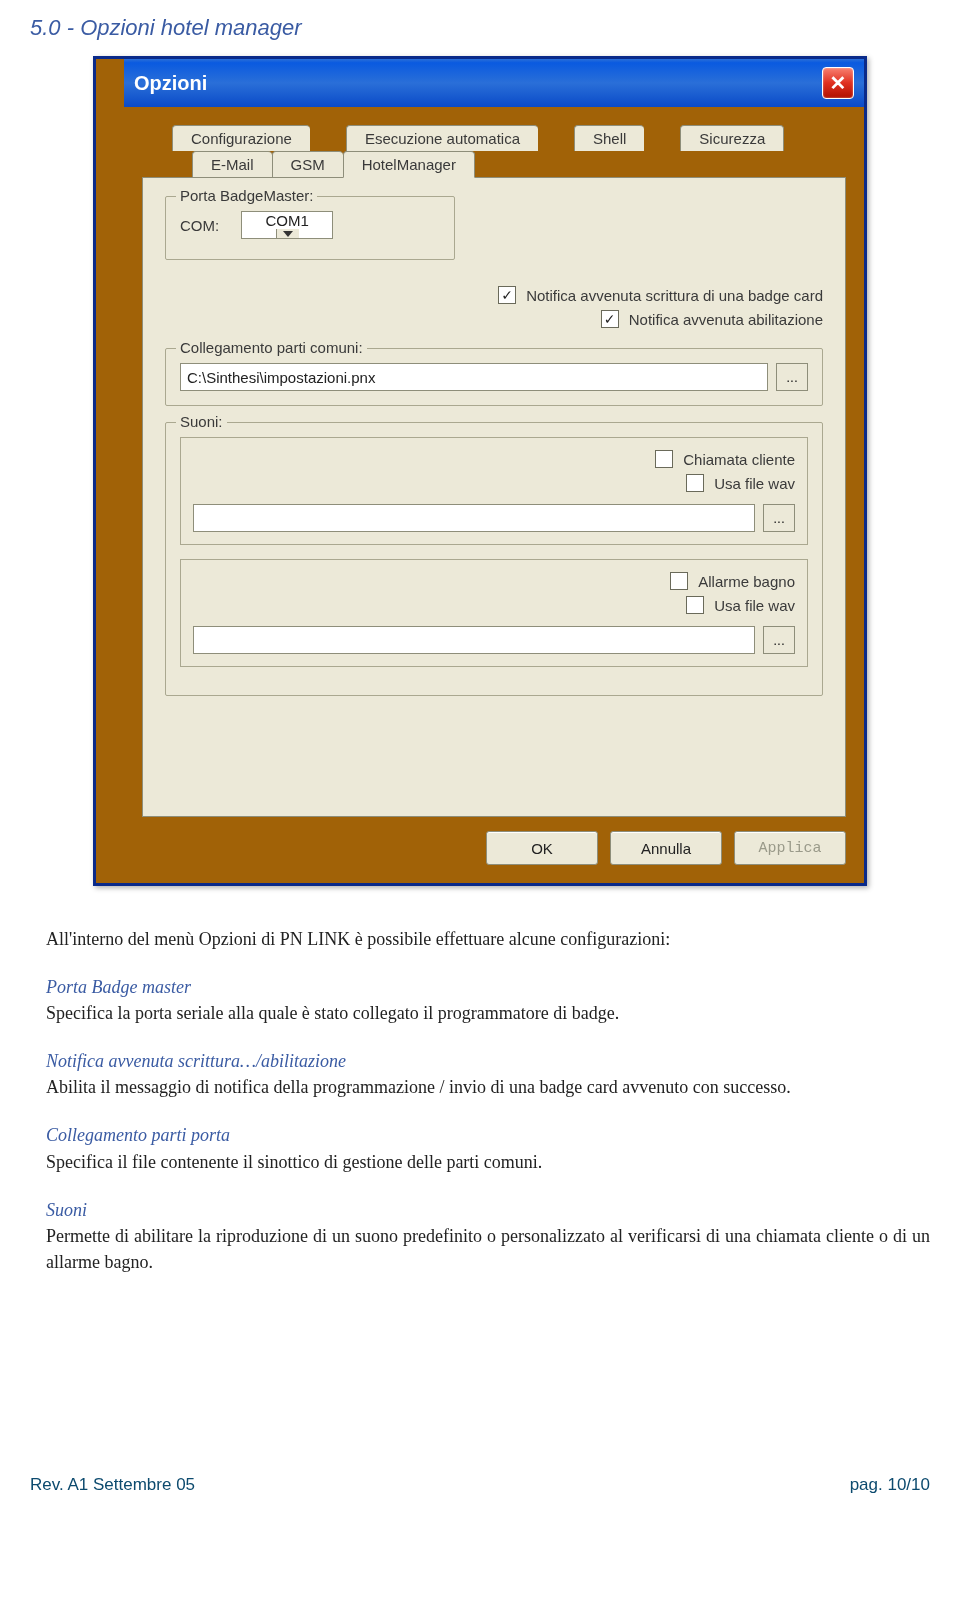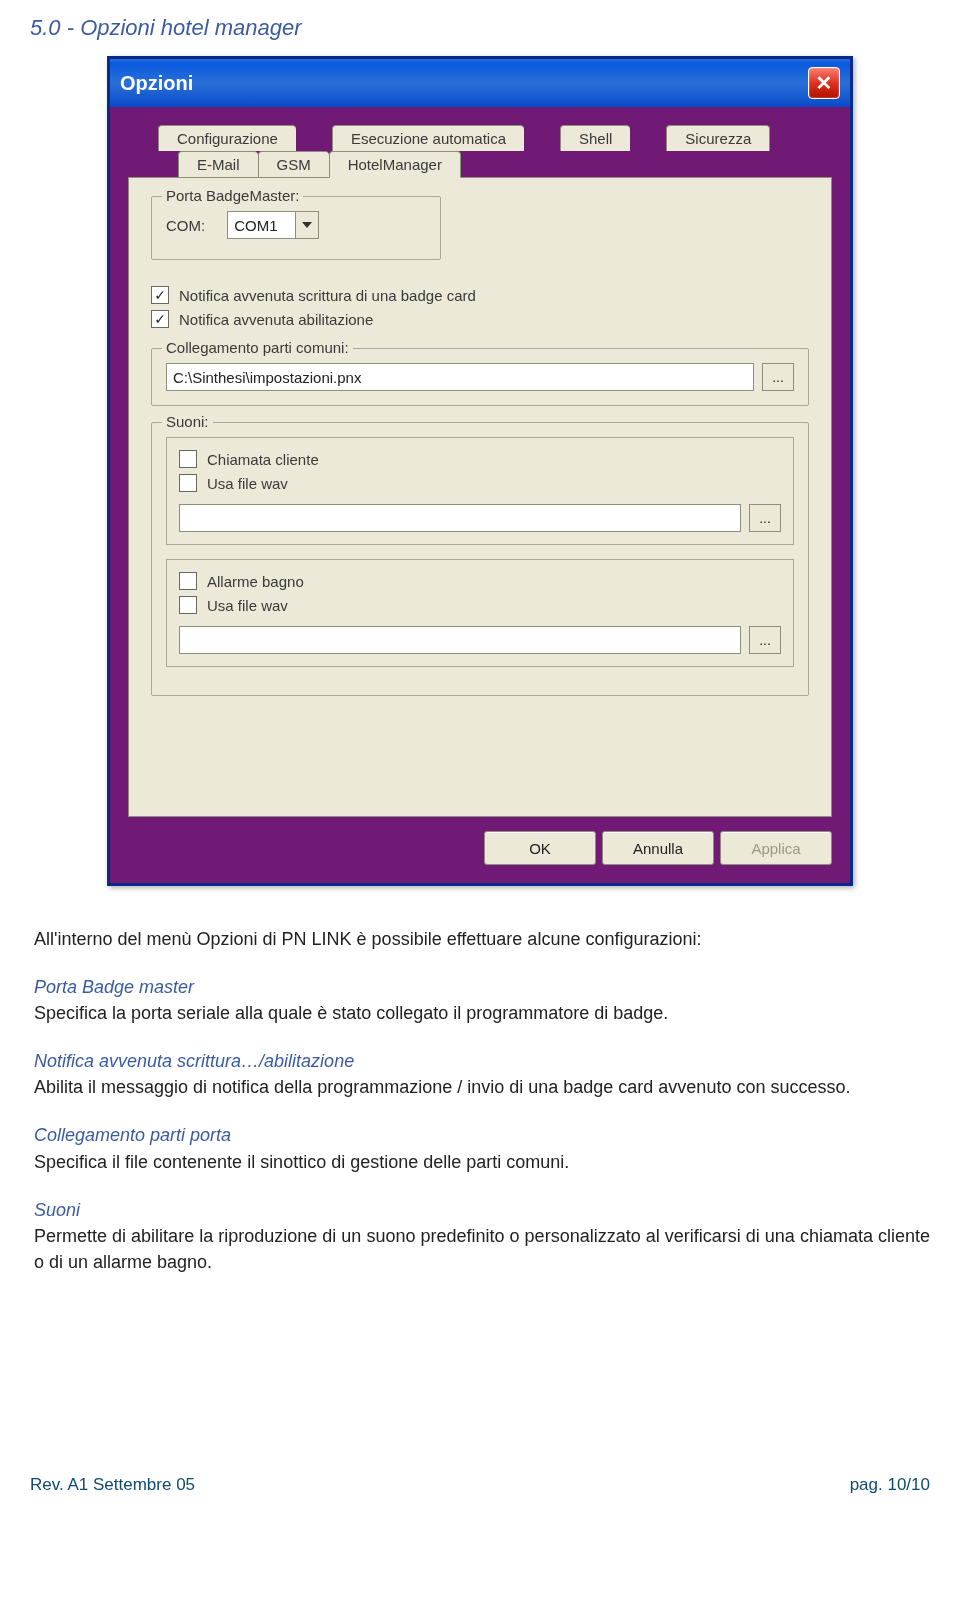--- a/index.html
+++ b/index.html
@@ -20,24 +20,25 @@
     font-size: 22px;
     margin: 0 0 15px 0;
   }
   .dialog-wrap {
     text-align: center;
     margin-bottom: 40px;
   }
   .dialog {
     display: inline-block;
     width: 740px;
-    text-align: left;
+    text-align: right;
     border: 3px solid #0a2a8a;
-    background: #701a75;
+    background: #a16207;
     box-shadow: 2px 2px 5px rgba(0,0,0,0.3);
+    padding-left: 28px;
   }
   .titlebar {
     background: linear-gradient(to bottom, #2a6fd8 0%, #0a5ae0 8%, #2a6fd8 50%, #0a4ac8 100%);
     color: #ffffff;
     font-weight: bold;
     font-size: 20px;
     padding: 8px 10px;
     display: flex;
     align-items: center;
     justify-content: space-between;
@@ -129,20 +130,21 @@
   .label {
     margin-right: 8px;
   }
   .combo {
     display: inline-flex;
     align-items: center;
     border: 1px solid #8e8e7a;
     background: #ffffff;
     height: 26px;
     width: 90px;
+    flex-direction: column;
   }
   .combo .combo-text {
     flex: 1;
     padding: 0 6px;
     font-size: 15px;
     color: #222;
   }
   .combo .combo-arrow {
     width: 22px;
     height: 100%;
@@ -200,47 +202,49 @@
     background: #ece9d8;
     display: flex;
     align-items: center;
     justify-content: center;
     font-size: 14px;
     color: #222;
   }
   .button-row {
     display: flex;
     justify-content: flex-end;
-    gap: 6px;
+    gap: 12px;
     margin-top: 14px;
   }
   .btn {
     min-width: 110px;
     height: 32px;
     border: 1px solid #8e8e7a;
     background: #ece9d8;
     display: flex;
     align-items: center;
     justify-content: center;
     font-size: 15px;
     color: #222;
     border-radius: 3px;
     box-shadow: 0 1px 0 #fff inset;
   }
   .btn.disabled {
     color: #9a9a8a;
+    font-family: Liberation Mono, monospace;
   }
   .body-text {
     font-size: 18px;
     line-height: 1.45;
     color: #222;
   }
   .body-text p {
-    margin: 0 0 22px 4px;
+    margin: 0 0 22px 16px;
     text-align: justify;
+    font-family: Liberation Serif, serif;
   }
   .sub-h {
     color: #3a5ba3;
     font-style: italic;
     font-weight: normal;
   }
   .footer {
     display: flex;
     justify-content: space-between;
     font-size: 17px;

